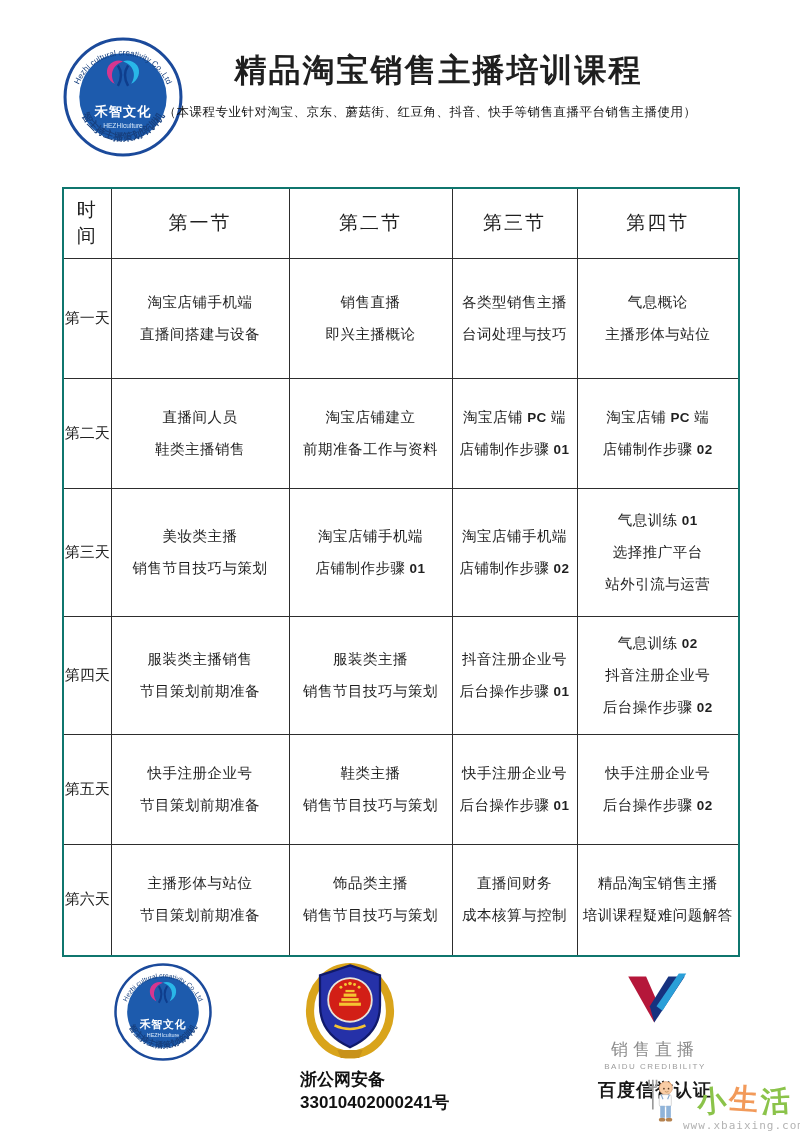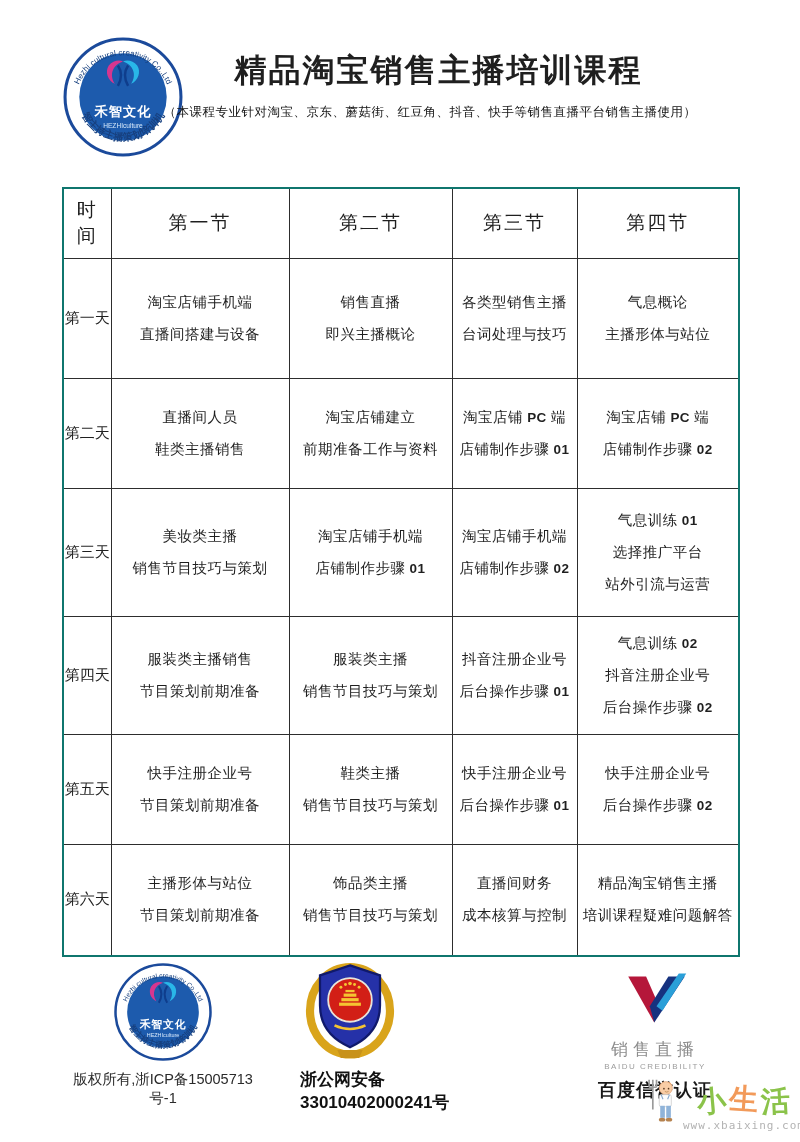--- a/index.html
+++ b/index.html
@@ -225,21 +225,20 @@
     <text font-size="8" fill="#17407f" font-family="Liberation Sans,sans-serif">
       <textPath href="#lbt" startOffset="50%" text-anchor="middle">Hezhi cultural creativity Co.,Ltd</textPath></text>
     <text font-size="10" font-weight="bold" fill="#17407f">
       <textPath href="#lbb" startOffset="50%" text-anchor="middle">禾智主持主播策划培训机构</textPath></text>
     <path d="M60,25 C50,28 46,38 52,47 C45,44 42,35 46,29 C50,24 56,23 60,25 Z" fill="#d6368f"></path>
     <path d="M60,25 C70,28 74,38 68,47 C75,44 78,35 74,29 C70,24 64,23 60,25 Z" fill="#29b7e8"></path>
     <path d="M55,29 C59,35 59,42 55,49 M65,29 C61,35 61,42 65,49" stroke="#0f3d8c" stroke-width="2.4" fill="none"></path>
     <text x="60" y="79" text-anchor="middle" font-size="13" font-weight="bold" fill="#ffffff" letter-spacing="1">禾智文化</text>
     <text x="60" y="90" text-anchor="middle" font-size="6.5" fill="#d7e8fa" font-family="Liberation Sans,sans-serif">HEZHIculture</text>
   </svg></div>
-    <div class="copyright">版权所有,浙ICP备15005713号-1</div>
   </div>
 
   <div class="footer-center">
     <div id="police-badge">
 <svg viewBox="0 0 110 112" width="100" height="102">
   <ellipse cx="55" cy="58" rx="44" ry="48" fill="none" stroke="#d9a41b" stroke-width="9"></ellipse>
   <path d="M41,101 h28 l-4,9 h-20 z" fill="#c8921a"></path>
   <path d="M55,8 L88,19 L88,52 C88,76 73,90 55,98 C37,90 22,76 22,52 L22,19 Z" fill="#2531a8" stroke="#10196b" stroke-width="2.5"></path>
   <circle cx="55" cy="46" r="24" fill="#d21f16" stroke="#e8e4da" stroke-width="2"></circle>
   <circle cx="45" cy="32" r="1.6" fill="#f5c431"></circle>

